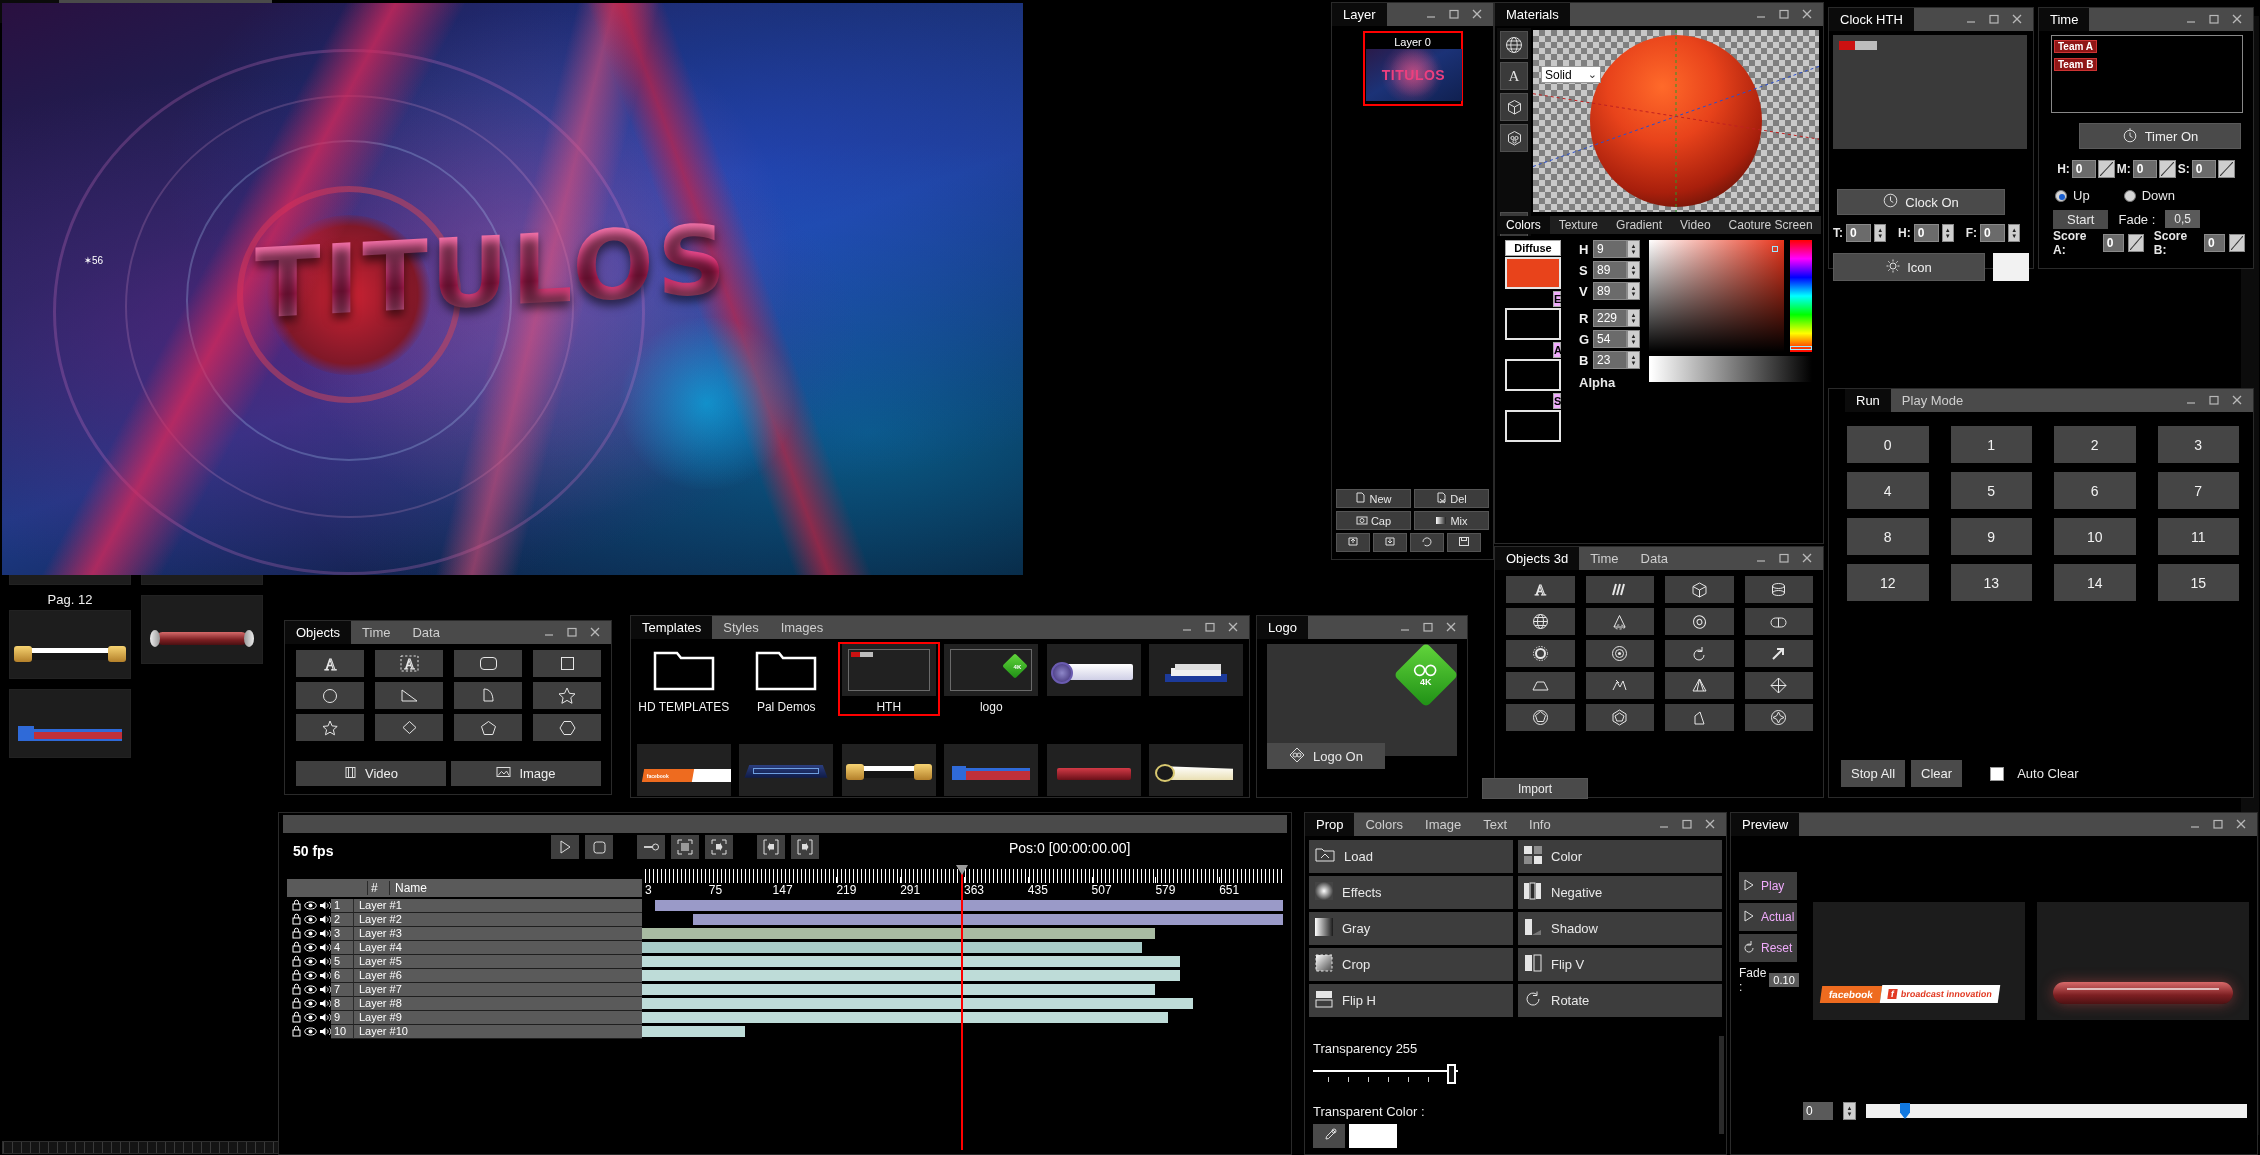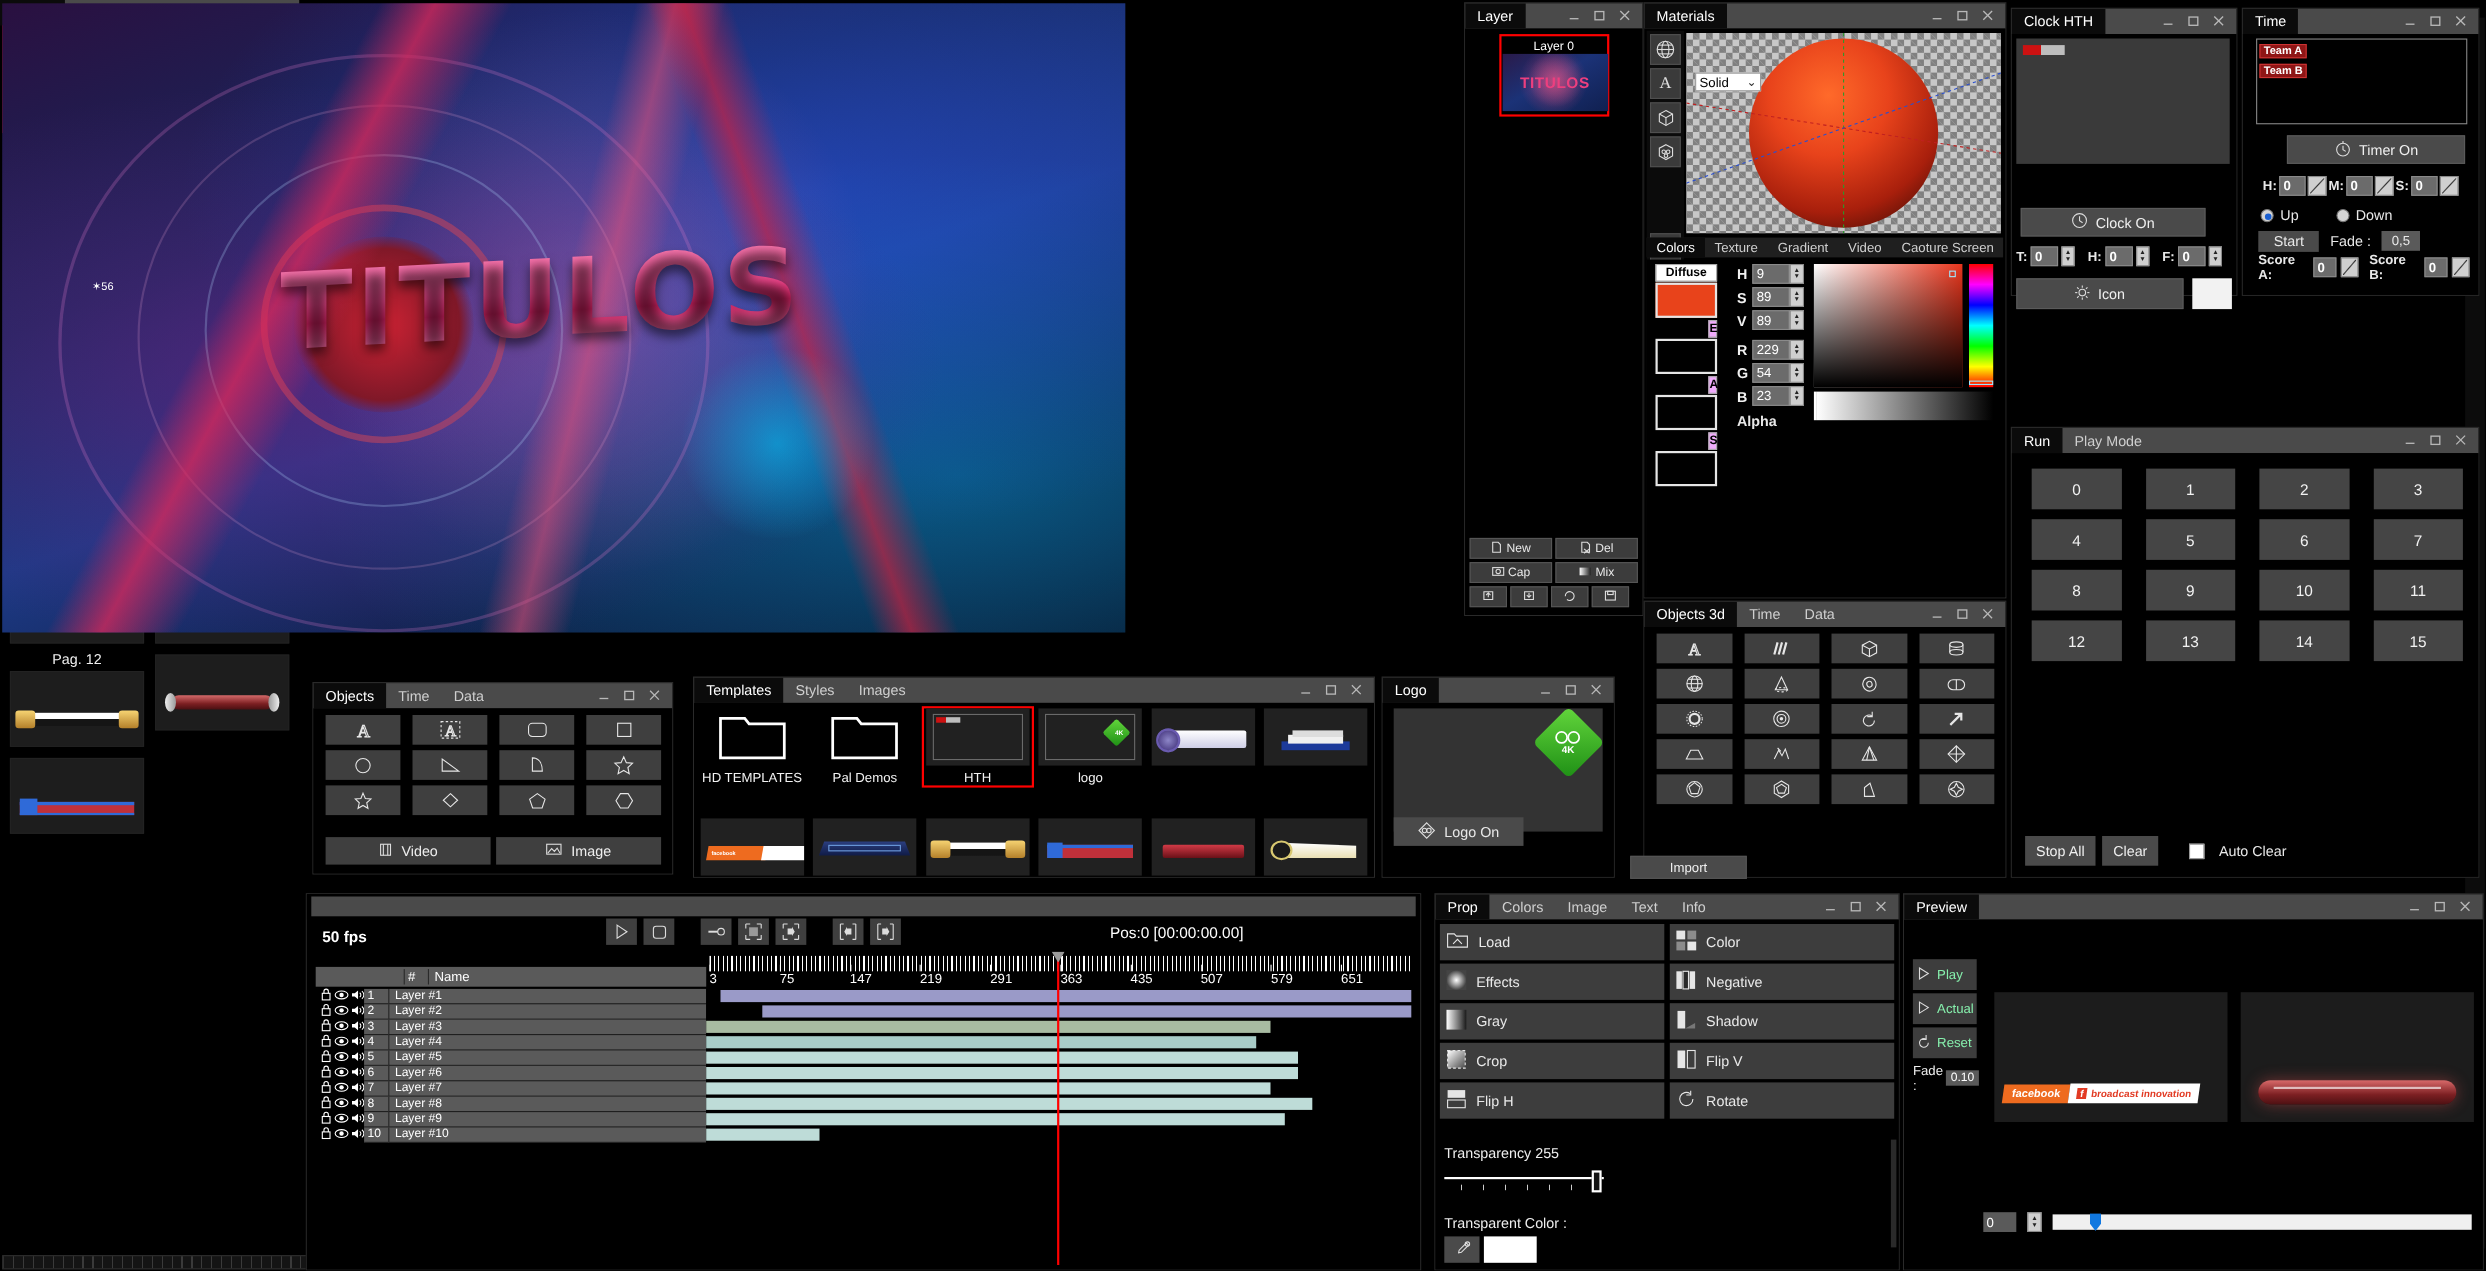--- a/index.html
+++ b/index.html
@@ -228,21 +228,21 @@
   .radio-row {
     position:absolute; left: 16px; top: 155px; right: 10px; height: 18px;
     display:flex; align-items:center; gap: 34px; font-size:13px;
   }
   .radio { width: 12px; height:12px; border-radius:50%; background:#d5d5d5; border:1px solid #777; position:relative; margin-right:6px; display:inline-block; vertical-align:middle;}
   .radio.on::after { content:''; position:absolute; left:3px; top:3px; width:6px; height:6px; border-radius:50%; background:#1a5fd0; }
   .start-row { position:absolute; left: 14px; top: 178px; right: 10px; height: 20px; display:flex; align-items:center; gap:10px; font-size:13px;}
   .score-row { position:absolute; left: 14px; top: 202px; right: 8px; height: 20px; display:flex; align-items:center; gap:4px; font-size:12px; font-weight:bold;}
 
   
-  #runp { left: 1828px; top: 388px; width: 426px; height: 410px; }
+  #runp { left: 1828px; top: 388px; width: 426px; height: 410px; padding-left: 16px; }
   .run-grid {
     position:absolute; left: 18px; top: 14px; right: 14px;
     display:grid; grid-template-columns: repeat(4, 1fr); gap: 9px 22px;
   }
   .runbtn {
     height: 37px; background:#454545; color:#f2f2f2; font-size:14px;
     display:flex; align-items:center; justify-content:center;
   }
   .run-foot { position:absolute; left: 12px; bottom: 10px; right:10px; display:flex; align-items:center; gap: 6px; font-size:13px;}
   .run-foot .rb { background:#4a4a4a; padding: 6px 10px; color:#eee; }
@@ -375,21 +375,21 @@
   .picker-row { position:absolute; left: 8px; top: 288px; display:flex; gap: 4px; align-items:center; }
   .picker-btn { width: 32px; height: 24px; background:#4a4a4a; display:flex; align-items:center; justify-content:center; }
   .white-swatch { width: 48px; height: 24px; background:#fff; }
   .prop-scroll { position:absolute; right: 2px; top: 200px; bottom: 20px; width: 5px; background:#2a2a2a;}
 
   
   #previewp { left: 1730px; top: 812px; width: 528px; height: 343px; }
   .pv-left { position:absolute; left: 8px; top: 36px; width: 58px; }
   .pvbtn {
     height: 28px; background:#3d3d3d; display:flex; align-items:center; gap: 6px; padding-left:4px;
-    font-size:12px; color:#86efac; margin-bottom: 3px;
+    font-size:12px; color:#f0abfc; margin-bottom: 3px;
   }
   .pv-fade { font-size:12px; color:#eee; display:flex; align-items:center; gap:3px; margin-top:4px; }
   .pv-fade .v { background:#5a5a5a; padding: 1px 4px; color:#fff; font-size:11px; }
   .pv-thumbs { position:absolute; left: 82px; top: 66px; display:flex; gap: 12px; }
   .pv-thumb { width: 212px; height: 118px; background:#1c1c1c; position:relative; overflow:hidden; }
   .pv-bottom { position:absolute; left: 72px; bottom: 34px; right: 10px; display:flex; align-items:center; gap: 10px; }
   .pv-num { width: 30px; height: 18px; background:#5a5a5a; color:#fff; font-size:12px; padding-left:3px; display:flex; align-items:center;}
   .pv-track { flex:1; height: 14px; background:#f0f0f0; position:relative; }
   .pv-handle { position:absolute; left: 34px; top: -1px; width: 10px; height: 16px; background:#1178e0; clip-path: polygon(0 0,100% 0,100% 60%,50% 100%,0 60%);}
   svg { overflow: visible; }

